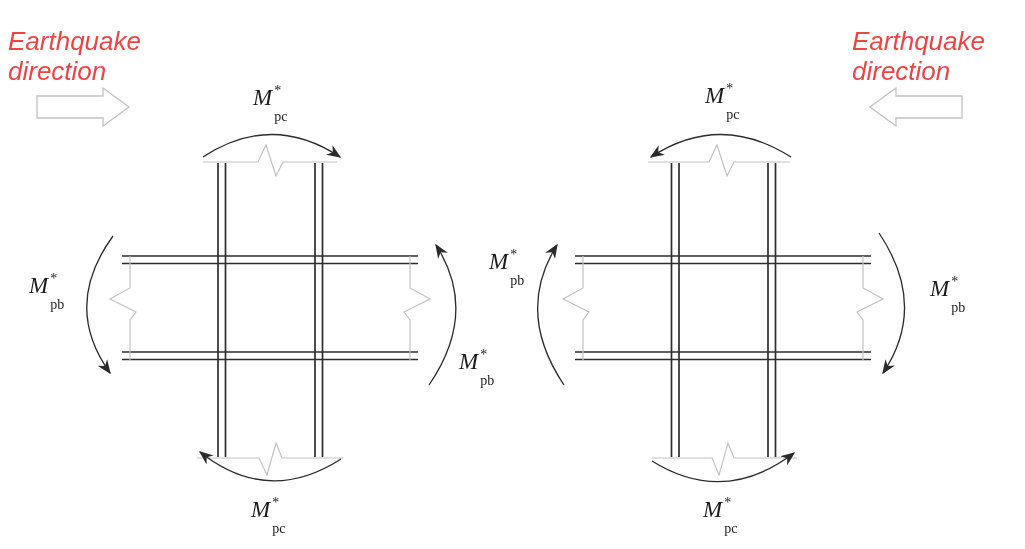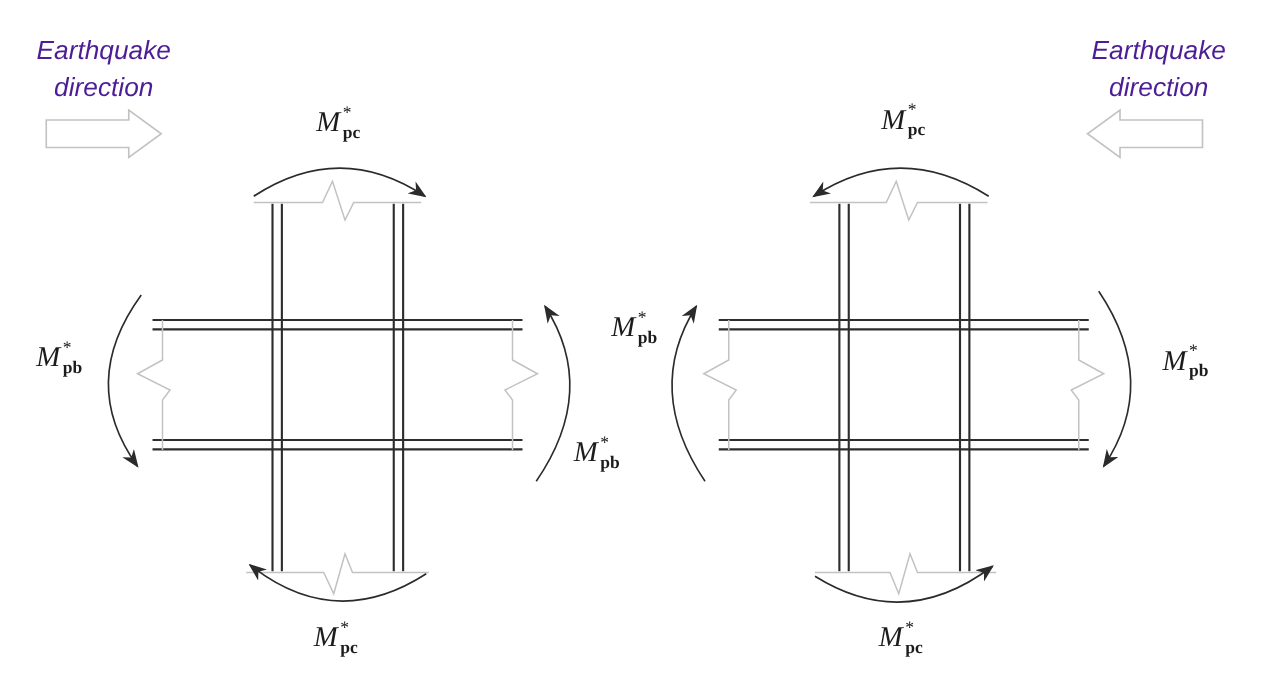--- a/index.html
+++ b/index.html
@@ -12,24 +12,24 @@
   .arc{stroke:#2b2b2b;stroke-width:1.3;fill:none;}
   .break{stroke:#c2c2c2;stroke-width:1.2;fill:none;stroke-linejoin:miter;}
   .blockarrow{fill:#ffffff;stroke:#c2c2c2;stroke-width:1.3;}
   .mlabel{
     position:absolute;display:flex;align-items:flex-start;color:#1c1c1c;
     font-family:"Liberation Serif","DejaVu Serif",serif;white-space:nowrap;
   }
   .msym{font-style:italic;font-size:23px;line-height:24px;}
   .stack{display:flex;flex-direction:column;margin-left:2px;}
   .sup{font-size:14px;line-height:10px;height:10px;}
-  .sub{font-size:14px;line-height:14px;margin-top:4px;font-weight:bold;}
+  .sub{font-size:14px;line-height:14px;margin-top:14px;}
   .eq{
-    position:absolute;width:150px;text-align:center;font-style:italic;
-    font-size:21px;line-height:30px;color:#4c1d95;
+    position:absolute;width:150px;font-style:italic;
+    font-size:26px;line-height:30px;color:#ef4444;
   }
 </style>
 </head>
 <body>
 
 <div class="canvas">
 
   <svg class="linework" width="1025" height="549" viewBox="0 0 1025 549">
     <defs>
       <marker id="ah" viewBox="0 0 10 8" refX="9" refY="4" markerWidth="11" markerHeight="9" orient="auto">

